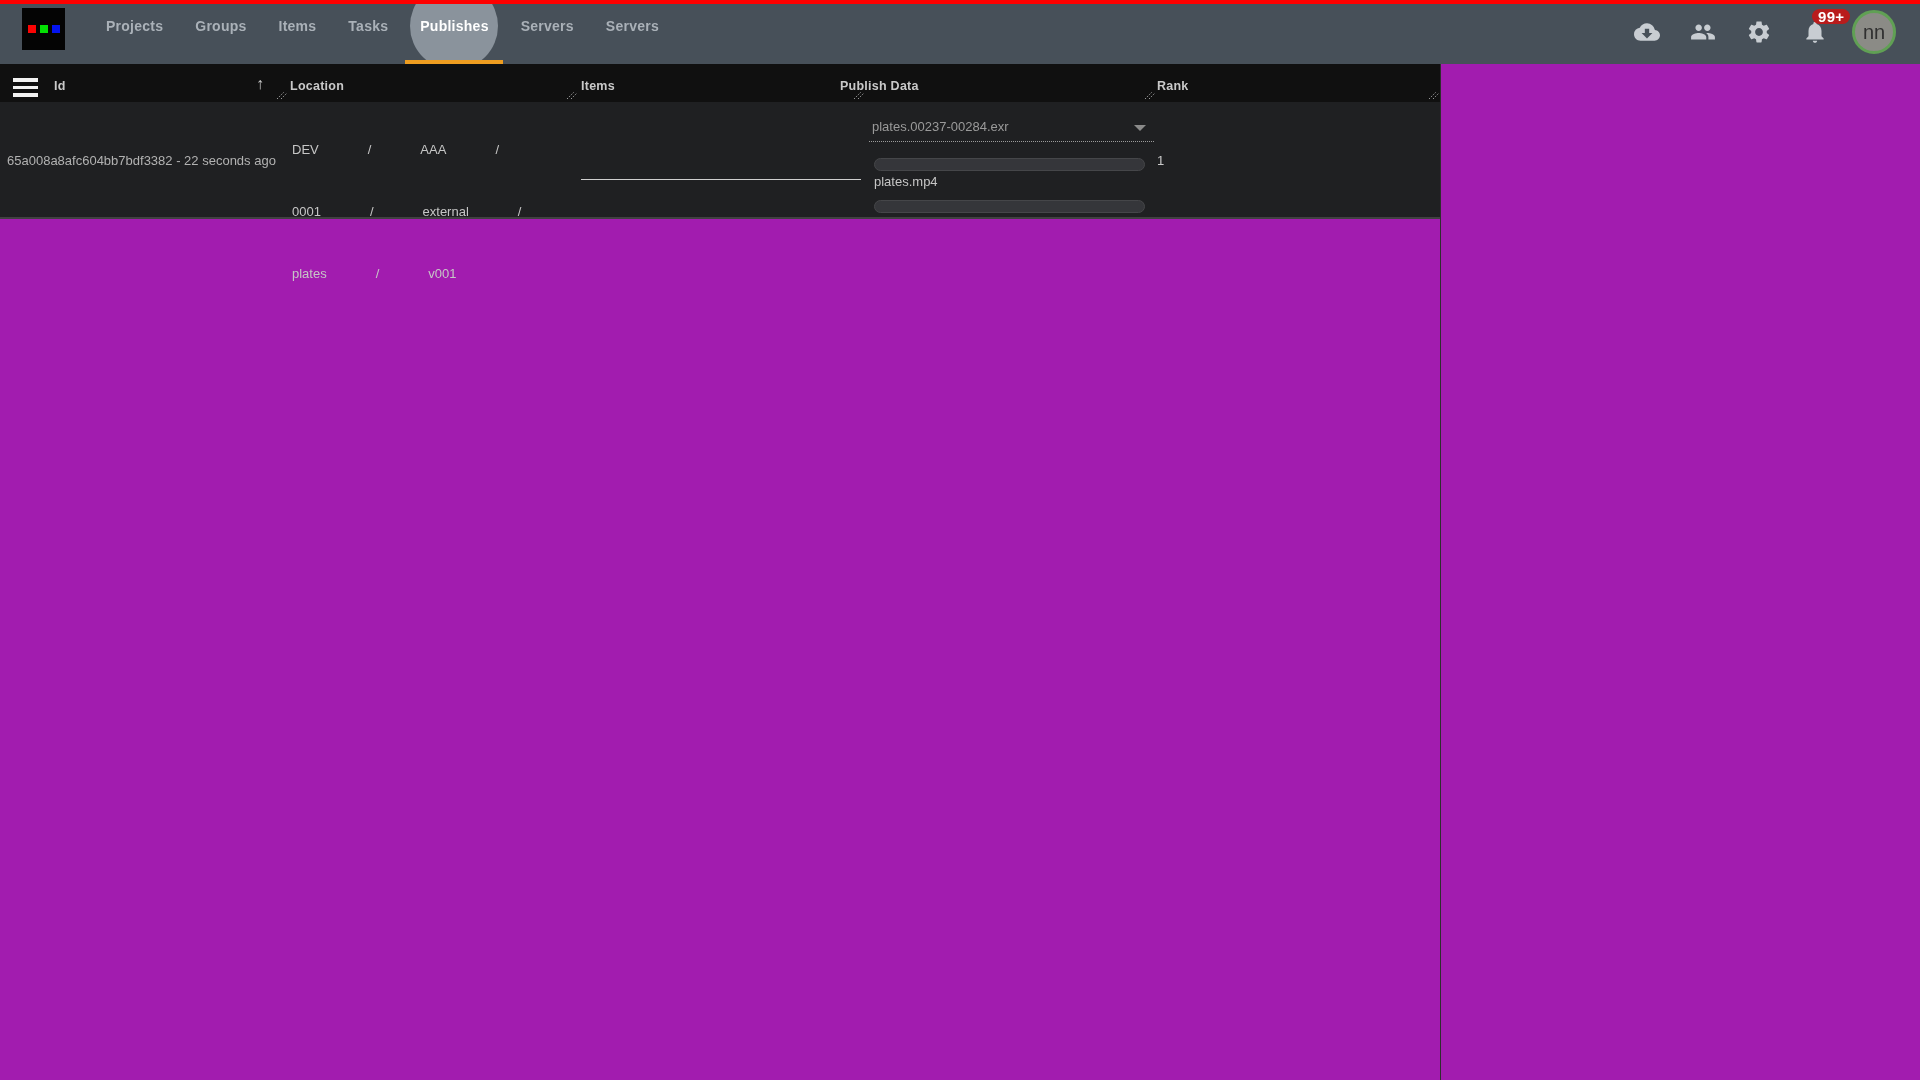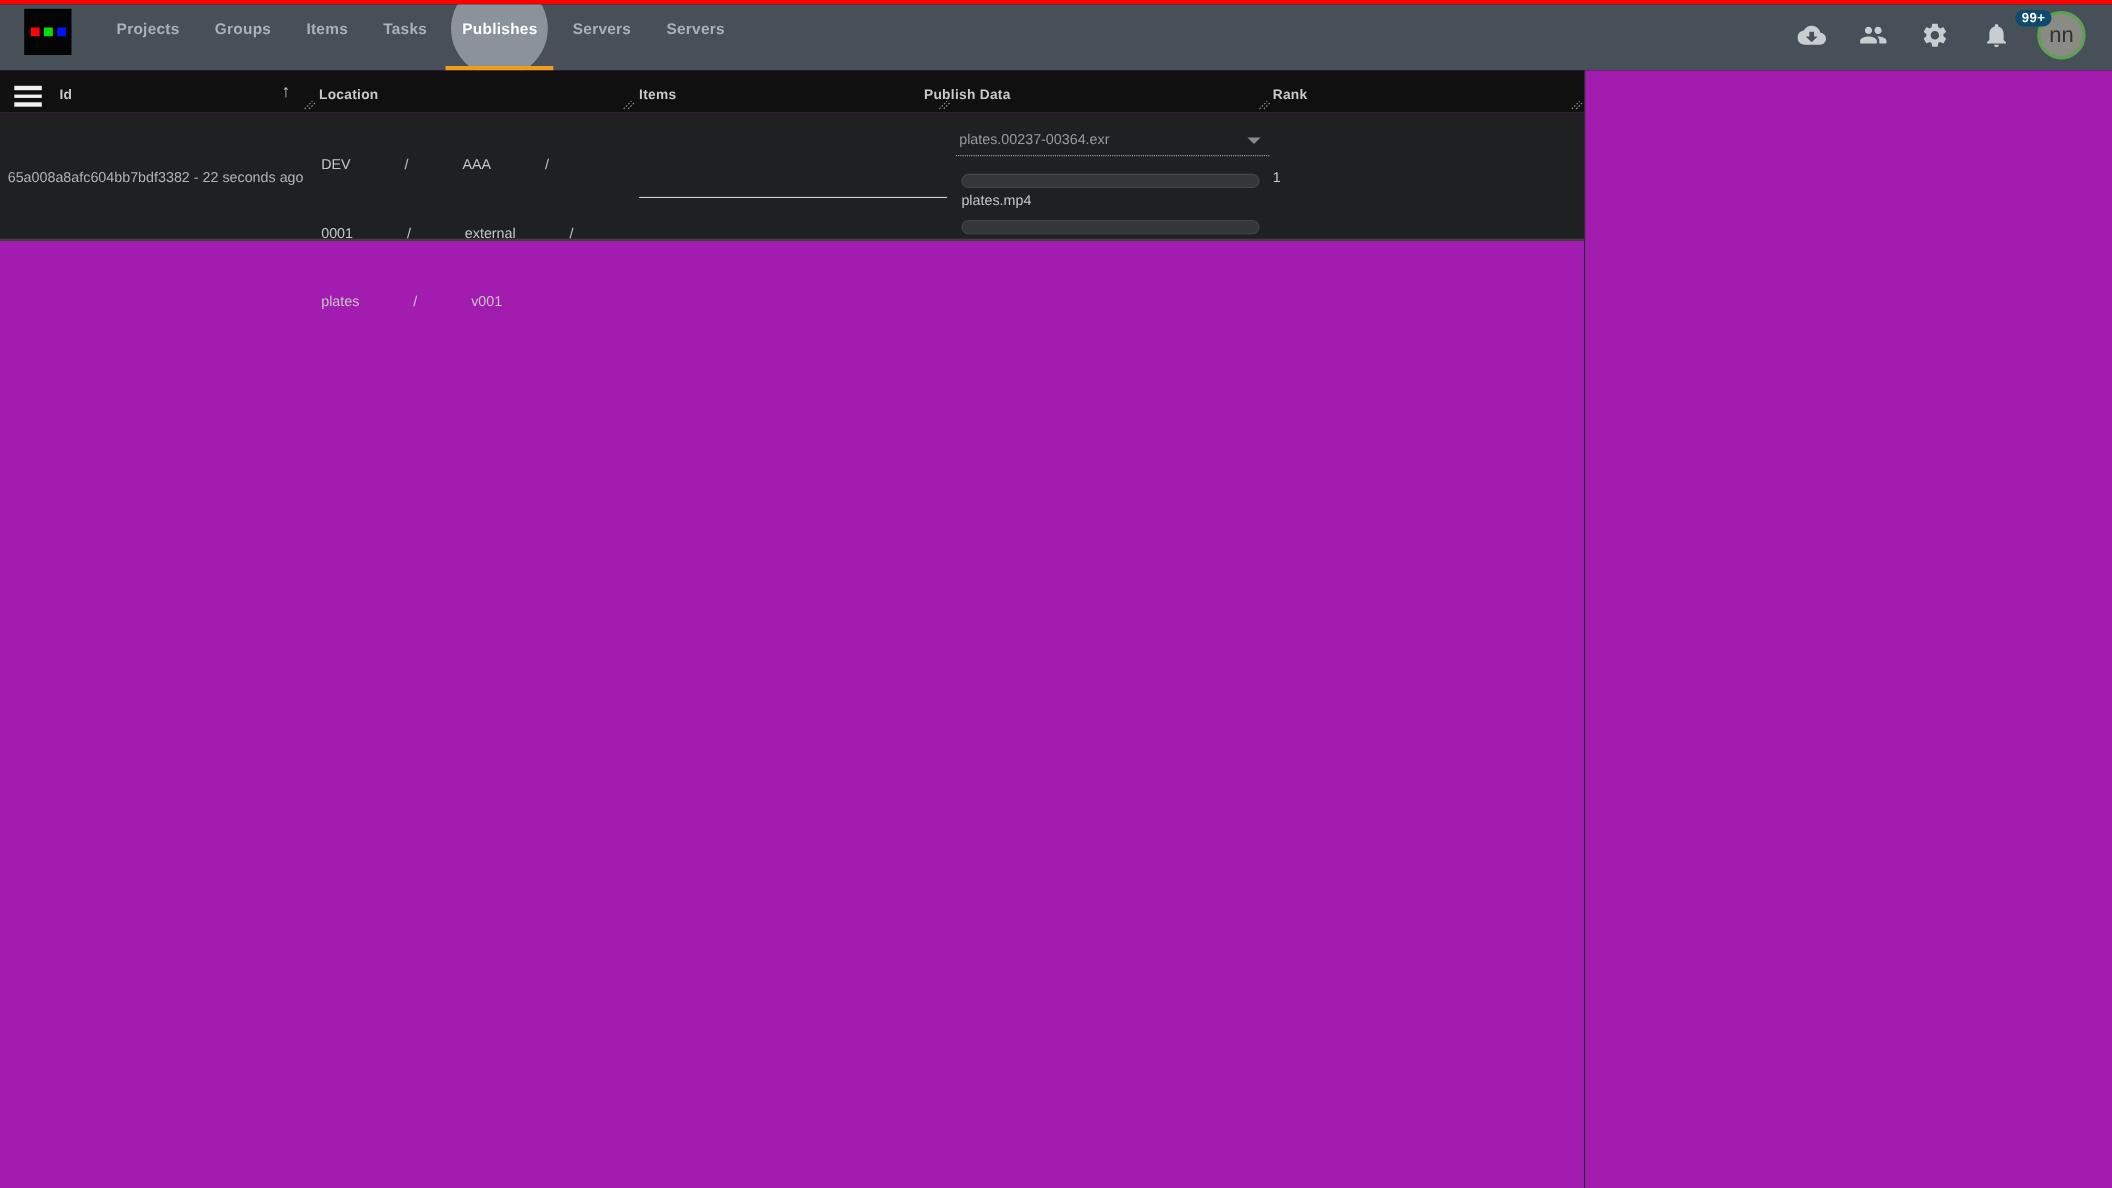--- a/index.html
+++ b/index.html
@@ -27,23 +27,23 @@
   .tab.active .tab-circle { position:absolute; left:50%; top:50%; width:88px; height:88px;
          margin:-44px 0 0 -44px; border-radius:50%; background:#8a939c; z-index:0; }
   .tab.active .tab-underline { position:absolute; left:50%; top:56px; width:98px; height:4px;
          transform:translateX(-50%); background:#ee9d20; z-index:2; }
   .tab span.tab-label { position:relative; z-index:1; }
 
   .nav-spacer { flex:1; }
   .nav-actions { display:flex; align-items:center; height:56px; gap:30px; margin-right:24px; }
   .icon-btn { width:26px; height:26px; position:relative; cursor:pointer; flex:none; }
   .icon-btn svg { width:26px; height:26px; fill:#c8cdd2; display:block; }
-  .badge { position:absolute; top:-10px; left:10px; background:#0c4a6e; color:#fff;
-           font-size:12px; font-weight:700; line-height:15px; padding:0 6px;
-           border-radius:8px; letter-spacing:.3px;margin-left:20px; }
+  .badge { position:absolute; top:-10px; left:10px; background:#b91c1c; color:#fff;
+           font-size:15px; font-weight:700; line-height:15px; padding:0 6px;
+           border-radius:8px; letter-spacing:.3px; }
   .avatar { width:44px; height:44px; border-radius:50%; background:#8b8b86;
             border:3px solid #60a054; color:#303030; font-size:20px;
             display:flex; align-items:center; justify-content:center;
             margin-left:-6px; cursor:pointer; flex:none; }
 
   
   .content { position:relative; width:1920px; height:1016px; background:#a21caf; }
   .table-right-border { position:absolute; left:1440px; top:0; width:1px; height:1016px;
                         background:#2e2e2e; }
 
@@ -214,21 +214,21 @@
       <span>external</span>
       <span class="sep">/</span>
       <span>plates</span>
       <span class="sep">/</span>
       <span>v001</span>
     </div>
 
     <div class="status-underline"></div>
 
     <div class="pd-select">
-      <span class="pd-file">plates.00237-00364.exr</span>
+      <span class="pd-file">plates.00237-00284.exr</span>
       <span class="dd-arrow"></span>
     </div>
     <div class="pd-bar bar-a"></div>
     <div class="pd-mp4">plates.mp4</div>
     <div class="pd-bar bar-b"></div>
 
     <div class="cell-rank">1</div>
   </div>
 
   <div class="table-right-border"></div>

